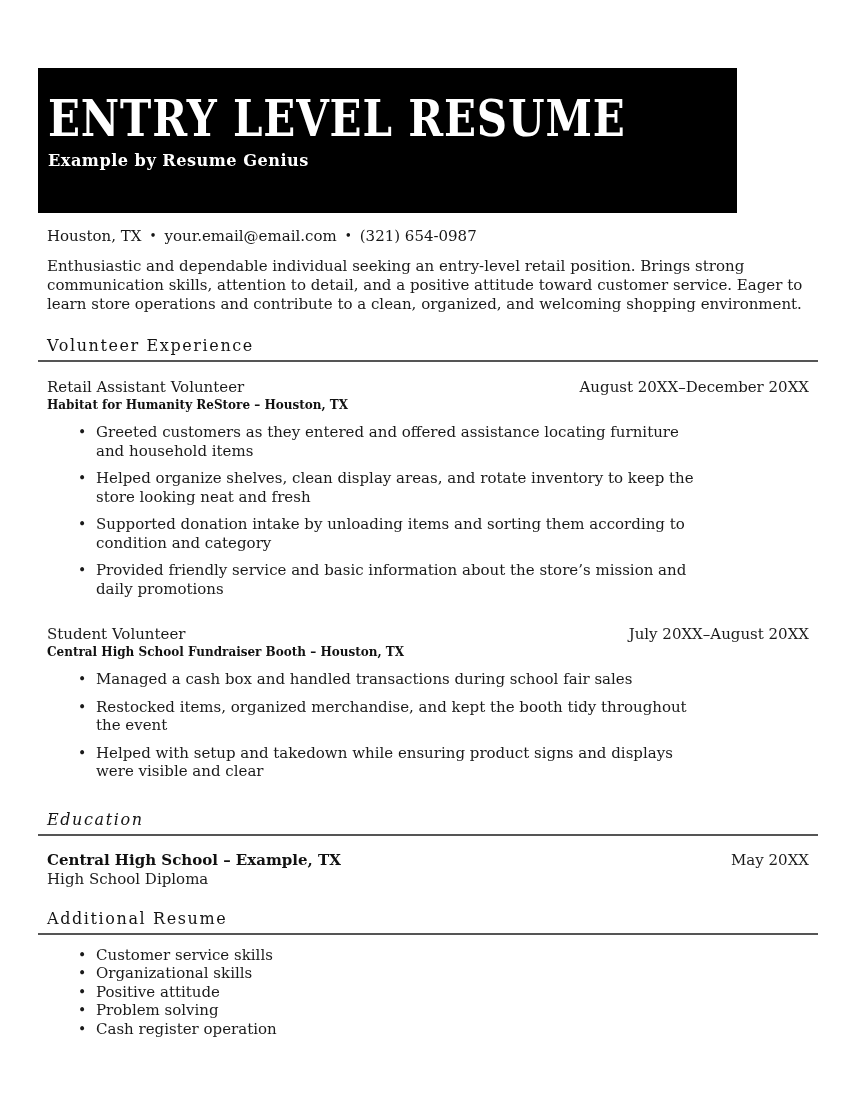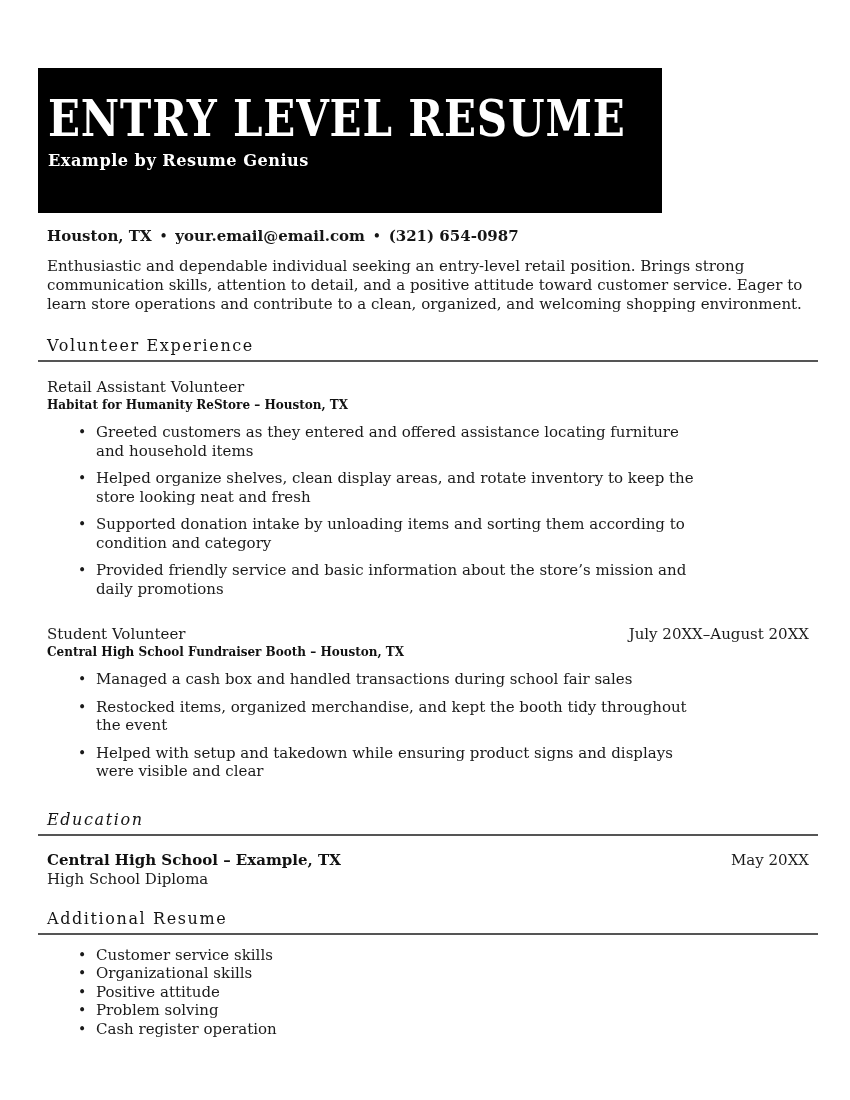--- a/index.html
+++ b/index.html
@@ -9,21 +9,21 @@
     font-family: "DejaVu Serif", serif;
     color: #1a1a1a;
     position: relative;
     overflow: hidden;
   }
   .page { width: 850px; height: 1100px; background: #ffffff; }
 
   
   .banner {
     position: absolute; left: 38px; top: 68px;
-    width: 624px; height: 145px;
+    width: 699px; height: 145px;
     background: #000000;
     color: #ffffff;
     padding: 24px 0 0 10px;
     overflow: hidden;
   }
   .banner-title {
     font-size: 50px;
     font-weight: bold;
     line-height: 1.08;
     letter-spacing: 1px;
@@ -44,21 +44,20 @@
   .content {
     position: absolute; left: 38px; top: 213px;
     width: 780px;
   }
   .inset { padding-left: 9px; padding-right: 9px; }
 
   .contact-row {
     margin-top: 14px;
     font-size: 15px;
     color: #161616;
-    font-weight: bold;
   }
   .contact-sep { display: inline-block; margin: 0 8px; font-size: 12px; vertical-align: 1px; }
 
   .section-head {
     margin-top: 22px;
     font-size: 16px;
     font-weight: normal;
     letter-spacing: 1.6px;
     color: #141414;
     padding: 0 0 5px 9px;
@@ -129,20 +128,21 @@
       <span>Houston, TX</span><span class="contact-sep">•</span><span>your.email@email.com</span><span class="contact-sep">•</span><span>(321) 654-0987</span>
     </div>
 
     <p class="para">Enthusiastic and dependable individual seeking an entry-level retail position. Brings strong communication skills, attention to detail, and a positive attitude toward customer service. Eager to learn store operations and contribute to a clean, organized, and welcoming shopping environment.</p>
 
     <h2 class="section-head">Volunteer Experience</h2>
 
     <div class="job">
       <div class="row-between">
         <span>Retail Assistant Volunteer</span>
+        <span>August 20XX–December 20XX</span>
       </div>
       <div class="org-line">Habitat for Humanity ReStore – Houston, TX</div>
       <ul class="bullets">
         <li>Greeted customers as they entered and offered assistance locating furniture and household items</li>
         <li>Helped organize shelves, clean display areas, and rotate inventory to keep the store looking neat and fresh</li>
         <li>Supported donation intake by unloading items and sorting them according to condition and category</li>
         <li>Provided friendly service and basic information about the store’s mission and daily promotions</li>
       </ul>
     </div>
 

